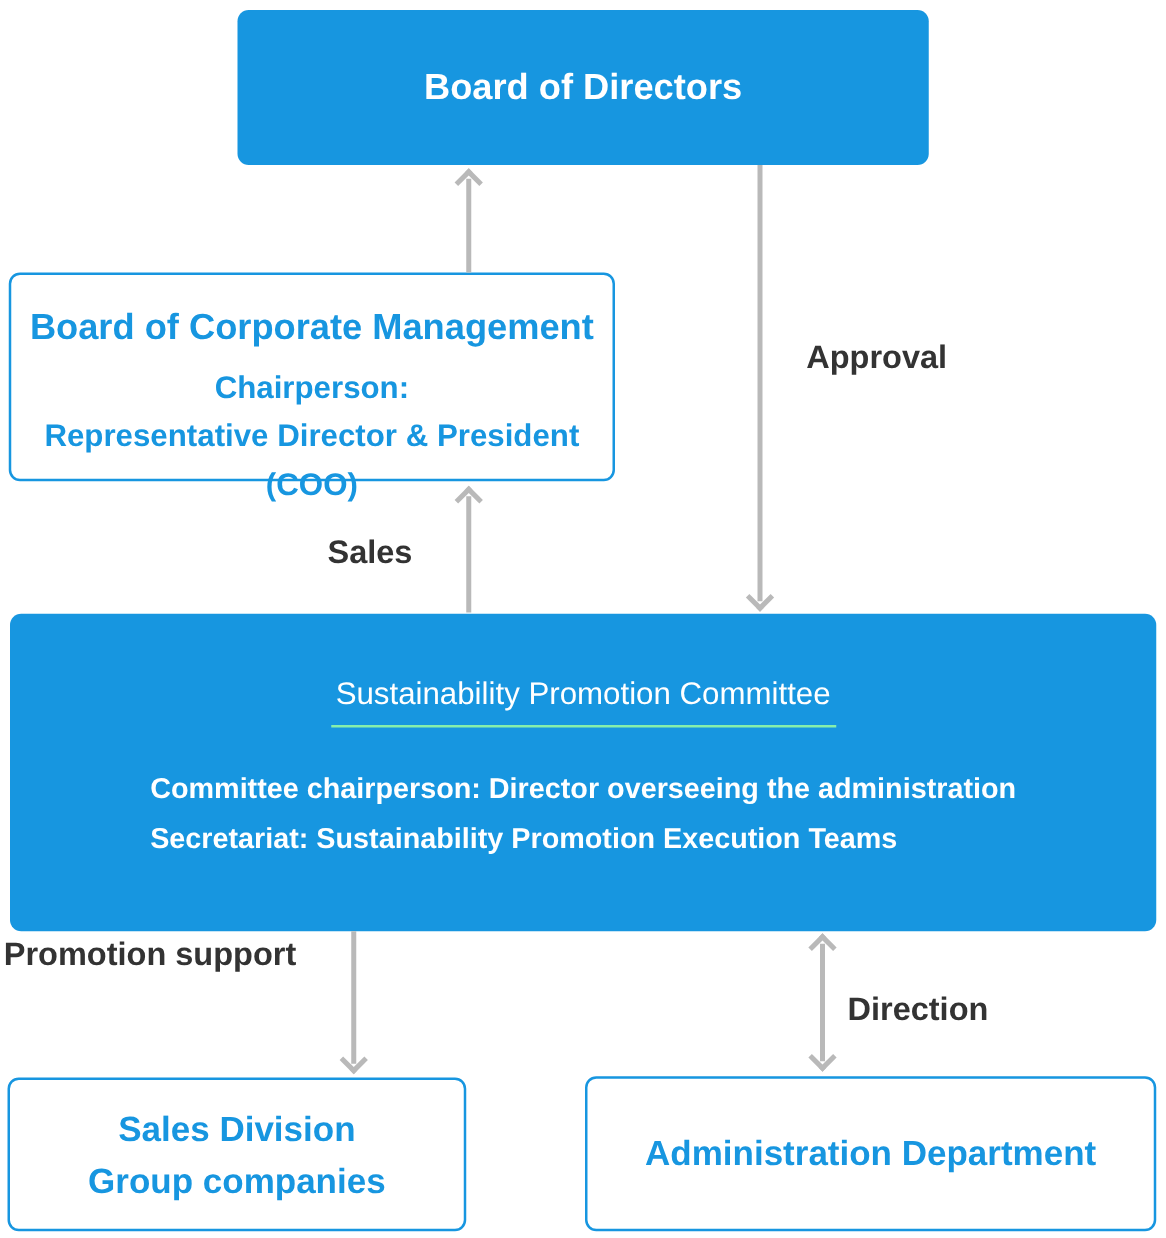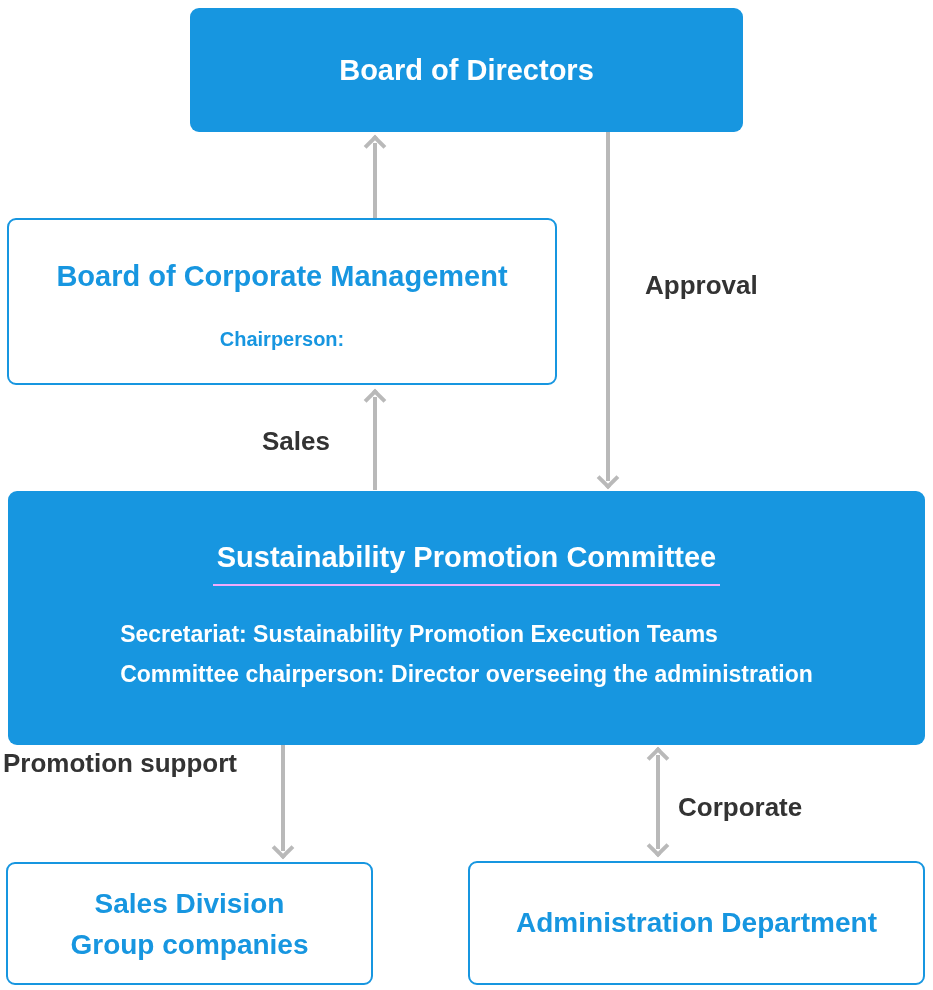--- a/index.html
+++ b/index.html
@@ -25,30 +25,30 @@
     flex-direction:column;
     align-items:center;
     justify-content:center;
     text-align:center;
   }
   .node.filled{ background:var(--blue); color:#ffffff; }
   .node.outlined{ background:#ffffff; border:2px solid var(--blue); color:var(--blue); }
 
   .node-directors{ left:190px; top:8px; width:553px; height:124px; font-size:29px; font-weight:600; }
 
-  .node-management{ left:7px; top:218px; width:550px; height:167px; justify-content:flex-start; padding-top:40px;gap:15px; }
+  .node-management{ left:7px; top:218px; width:485px; height:167px; justify-content:flex-start; padding-top:26px; }
   .node-management .mgmt-title{ font-size:29px; font-weight:700; margin-bottom:12px; }
-  .node-management .mgmt-line{ font-size:20px; font-weight:600; line-height:39px; }
+  .node-management .mgmt-line{ font-size:25px; font-weight:600; line-height:39px; }
 
   .node-committee{ left:8px; top:491px; width:917px; height:254px; justify-content:flex-start; padding-top:50px; }
   .committee-title{
     display:inline-block;
-    font-size:29px; font-weight:700;
+    font-size:25px; font-weight:400;
     padding:0 4px 10px 4px;
-    border-bottom:2px solid #f0abfc;
+    border-bottom:2px solid #86efac;
   }
   .committee-body{
     width:max-content;
     margin:28px auto 0 auto;
     text-align:left;
     font-size:23px;
     font-weight:600;
     line-height:40px;
   }
 
@@ -108,27 +108,28 @@
 
 <div class="canvas">
 
   <div class="node filled node-directors">
     <span>Board of Directors</span>
   </div>
 
   <div class="node outlined node-management">
     <div class="mgmt-title">Board of Corporate Management</div>
     <div class="mgmt-line">Chairperson:</div>
+    <div class="mgmt-line">Representative Director &amp; President (COO)</div>
   </div>
 
   <div class="node filled node-committee">
     <span class="committee-title">Sustainability Promotion Committee</span>
     <div class="committee-body">
+      <div>Committee chairperson: Director overseeing the administration</div>
       <div>Secretariat: Sustainability Promotion Execution Teams</div>
-      <div>Committee chairperson: Director overseeing the administration</div>
     </div>
   </div>
 
   <div class="node outlined node-sales">
     <div>Sales Division</div>
     <div>Group companies</div>
   </div>
 
   <div class="node outlined node-admin">
     <span>Administration Department</span>
@@ -161,15 +162,15 @@
   </div>
 
   <div class="edge-label label-approval">
     <div>Approval</div>
   </div>
 
   <div class="edge-label label-report">Sales</div>
 
   <div class="edge-label label-promotion">Promotion support</div>
 
-  <div class="edge-label label-cooperate">Corporate</div>
+  <div class="edge-label label-cooperate">Direction</div>
 
 </div>
 
 </body></html>

